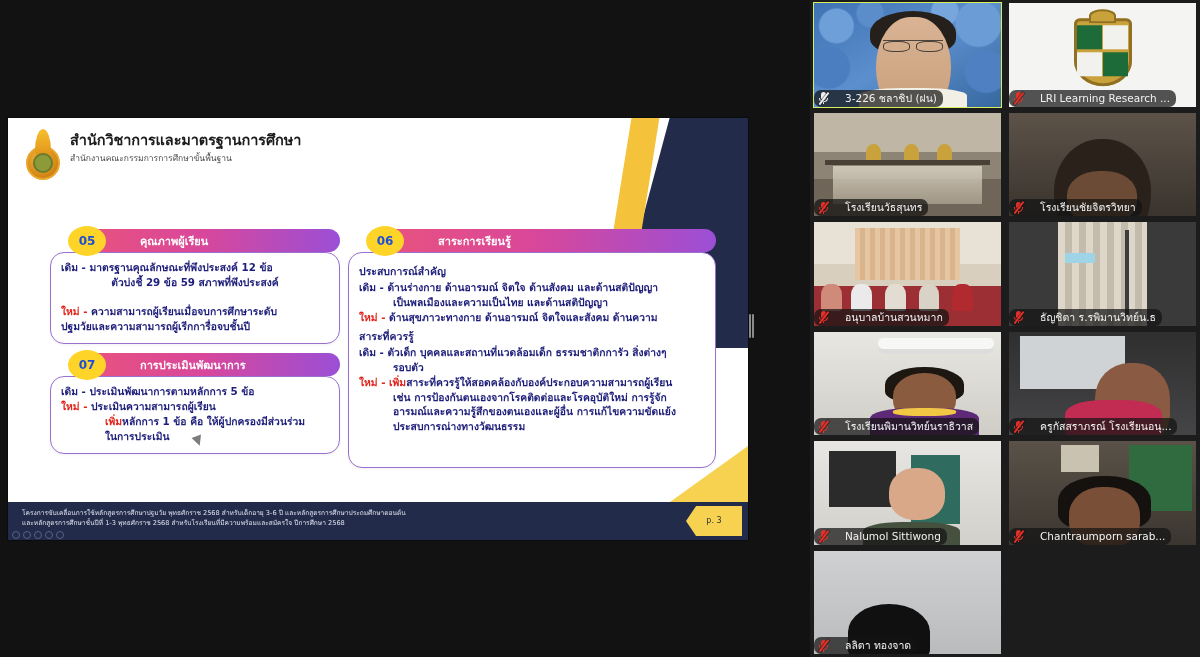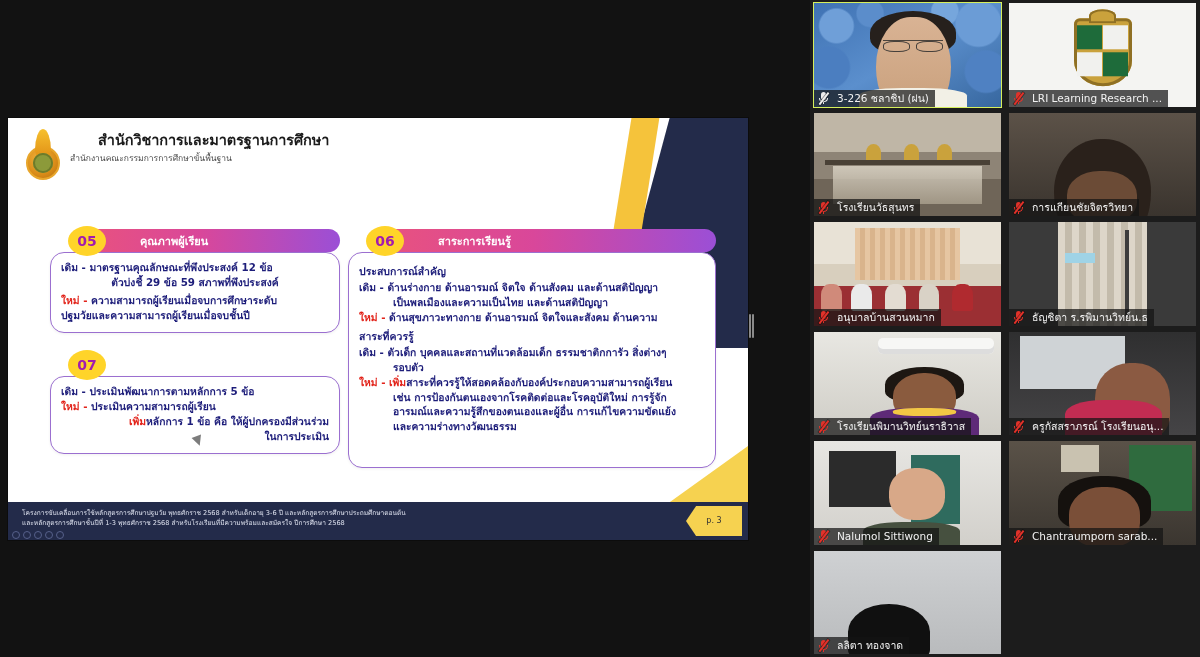--- a/index.html
+++ b/index.html
@@ -55,21 +55,21 @@
     position:absolute; left:11px; top:-1px; width:16px; height:26px;
     background:linear-gradient(#f7c champ,#e69a1d);
     background:linear-gradient(#f6c02f,#e08e15);
     border-radius:50% 50% 45% 45% / 70% 70% 30% 30%;
     transform:scaleY(1.15);
   }
   .emblem .inner {
     position:absolute; left:9px; top:21px; width:20px; height:20px; border-radius:50%;
     background:#8c9a3a; box-shadow:inset 0 0 0 2px #6e7b2a;
   }
-  .org-name { font-size:14.5px; font-weight:700; color:#1b1b1b; line-height:1.15; letter-spacing:-.1px;margin-left:28px; }
+  .org-name { font-size:14.5px; font-weight:700; color:#1b1b1b; line-height:1.15; letter-spacing:-.1px; }
   .org-sub  { font-size:8.5px; color:#444; margin-top:2px; }
 
   .title-banner {
     position:absolute; left:52px; top:66px; width:600px; height:25px;
     border-radius:13px;
     background:linear-gradient(90deg,#f7dc6a 0%,#f6c63c 22%,#f0a22c 55%,#e96e22 85%,#e35a1c 100%);
     display:flex; align-items:center; justify-content:center;
   }
   .title-banner span { font-size:12.5px; font-weight:700; color:#ffffff; text-shadow:0 1px 1px rgba(0,0,0,.25); white-space:nowrap; }
 
@@ -82,30 +82,30 @@
   .sec-head { position:relative; height:30px; margin-left:18px; }
   .sec-pill {
     position:absolute; left:18px; top:3px; right:0; height:23px; border-radius:12px;
     background:linear-gradient(90deg,#e8527f 0%,#d9479a 45%,#9b4fd6 100%);
     display:flex; align-items:center;
   }
   .sec-pill span { font-size:11px; color:#ffffff; font-weight:600; margin-left:54px; }
   .sec-num {
     position:absolute; left:0; top:0; width:38px; height:30px; border-radius:50%;
     background:#ffd429; display:flex; align-items:center; justify-content:center;
-    font-size:14px; font-weight:700; color:#a21caf; z-index:2;
+    font-size:12px; font-weight:700; color:#1d4ed8; z-index:2;
   }
   .sec-body {
     border:1.6px solid #9b6fd0; border-radius:14px; background:#ffffff;
     padding:7px 10px 9px 10px; margin-top:-4px;
     box-shadow:0 1px 3px rgba(0,0,0,.06);
   }
   .line { font-size:10.3px; color:#1d1d7a; font-weight:700; line-height:1.45; }
   .line.ind { padding-left:34px; }
-  .line.ind2 { padding-left:44px;text-align:right; }
+  .line.ind2 { padding-left:44px; }
   .line.ctr { text-align:center; }
   .tag-old { color:#1d1d7a; }
   .tag-new { color:#e2231a; }
   .tag-add { color:#e2231a; }
   .grp-title { font-size:10.5px; color:#1d1d7a; font-weight:700; margin-top:3px; }
 
   
   .slide-foot {
     position:absolute; left:0; bottom:0; width:740px; height:38px;
     background:#232b4a; color:#dfe3f0;
@@ -142,22 +142,22 @@
     gap:0;
   }
   .tile { position:relative; overflow:hidden; background:#1c1c1c; }
   .tile .frame {
     position:absolute; left:4px; top:3px; right:4px; bottom:3px; overflow:hidden;
     background:#262626;
   }
   .tile.active .frame { outline:2px solid #d6ef5c; outline-offset:-1px; }
   .tile .namebar {
     position:absolute; left:4px; bottom:3px; max-width:calc(100% - 8px);
-    height:17px; display:flex; align-items:center; gap:8px;
-    background:rgba(20,20,20,.72); padding:0 6px 0 4px;
+    height:17px; display:flex; align-items:center; gap:16px;
+    background:rgba(20,20,20,.72); padding:0 6px 0 4px;border-radius:7px;
   }
   .tile .namebar .nm {
     color:#f2f2f2; font-size:10.5px; white-space:nowrap; overflow:hidden;
     text-overflow:ellipsis;
   }
   .micmute { width:11px; height:13px; position:relative; flex:0 0 auto; }
   .micmute .body {
     position:absolute; left:2.5px; top:0.5px; width:5px; height:7.5px; border-radius:2.5px;
     background:#e0322a;
   }
@@ -319,31 +319,34 @@
           </div>
           <div class="sec-num">05</div>
         </div>
         <div class="sec-body">
           <div class="line">
             <span class="tag-old">เดิม - </span><span>มาตรฐานคุณลักษณะที่พึงประสงค์ 12 ข้อ</span>
           </div>
           <div class="line ctr">
             <span>ตัวบ่งชี้ 29 ข้อ 59 สภาพที่พึงประสงค์</span>
           </div>
-          <div class="line" style="margin-top:3px;">
+          <div class="line" style="margin-top:14px;">
             <span class="tag-new">ใหม่ - </span><span>ความสามารถผู้เรียนเมื่อจบการศึกษาระดับ</span>
           </div>
           <div class="line">
-            <span>ปฐมวัยและความสามารถผู้เรียนเมื่อจบชั้นปี</span>
+            <span>ปฐมวัยและความสามารถผู้เรีกการื่อจบชั้นปี</span>
           </div>
         </div>
       </div>
 
       <div class="col left2">
         <div class="sec-head">
+          <div class="sec-pill">
+            <span>การประเมินพัฒนาการ</span>
+          </div>
           <div class="sec-num">07</div>
         </div>
         <div class="sec-body">
           <div class="line">
             <span class="tag-old">เดิม - </span><span>ประเมินพัฒนาการตามหลักการ 5 ข้อ</span>
           </div>
           <div class="line">
             <span class="tag-new">ใหม่ - </span><span>ประเมินความสามารถผู้เรียน</span>
           </div>
           <div class="line ind2">
@@ -384,21 +387,21 @@
           <div class="line">
             <span class="tag-new">ใหม่ - </span><span class="tag-add">เพิ่ม</span><span>สาระที่ควรรู้ให้สอดคล้องกับองค์ประกอบความสามารถผู้เรียน</span>
           </div>
           <div class="line ind">
             <span>เช่น การป้องกันตนเองจากโรคติดต่อและโรคอุบัติใหม่ การรู้จัก</span>
           </div>
           <div class="line ind">
             <span>อารมณ์และความรู้สึกของตนเองและผู้อื่น การแก้ไขความขัดแย้ง</span>
           </div>
           <div class="line ind">
-            <span>และความร่างทางวัฒนธรรม</span>
+            <span>ประสบการณ่างทางวัฒนธรรม</span>
           </div>
         </div>
       </div>
 
       <div class="cursor"></div>
 
       <div class="slide-foot">
         <div>โครงการขับเคลื่อนการใช้หลักสูตรการศึกษาปฐมวัย พุทธศักราช 2568 สำหรับเด็กอายุ 3-6 ปี และหลักสูตรการศึกษาประถมศึกษาตอนต้น</div>
         <div>และหลักสูตรการศึกษาชั้นปีที่ 1-3 พุทธศักราช 2568 สำหรับโรงเรียนที่มีความพร้อมและสมัครใจ ปีการศึกษา 2568</div>
         <div class="foot-dots">
@@ -488,21 +491,21 @@
         <div class="v-dark"></div>
           <div class="v-head-dark"></div>
       </div>
       <div class="namebar">
         <span class="micmute">
             <i class="body"></i>
             <i class="arc"></i>
             <i class="stem"></i>
             <i class="slash"></i>
           </span>
-        <span class="nm">การแกียนชัยจิตรวิทยา</span>
+        <span class="nm">โรงเรียนชัยจิตรวิทยา</span>
       </div>
     </div>
 
     <div class="tile">
       <div class="frame">
         <div class="v-class">
             <div class="cur"></div>
             <div class="p p1"></div>
             <div class="p p2"></div>
             <div class="p p3"></div>

